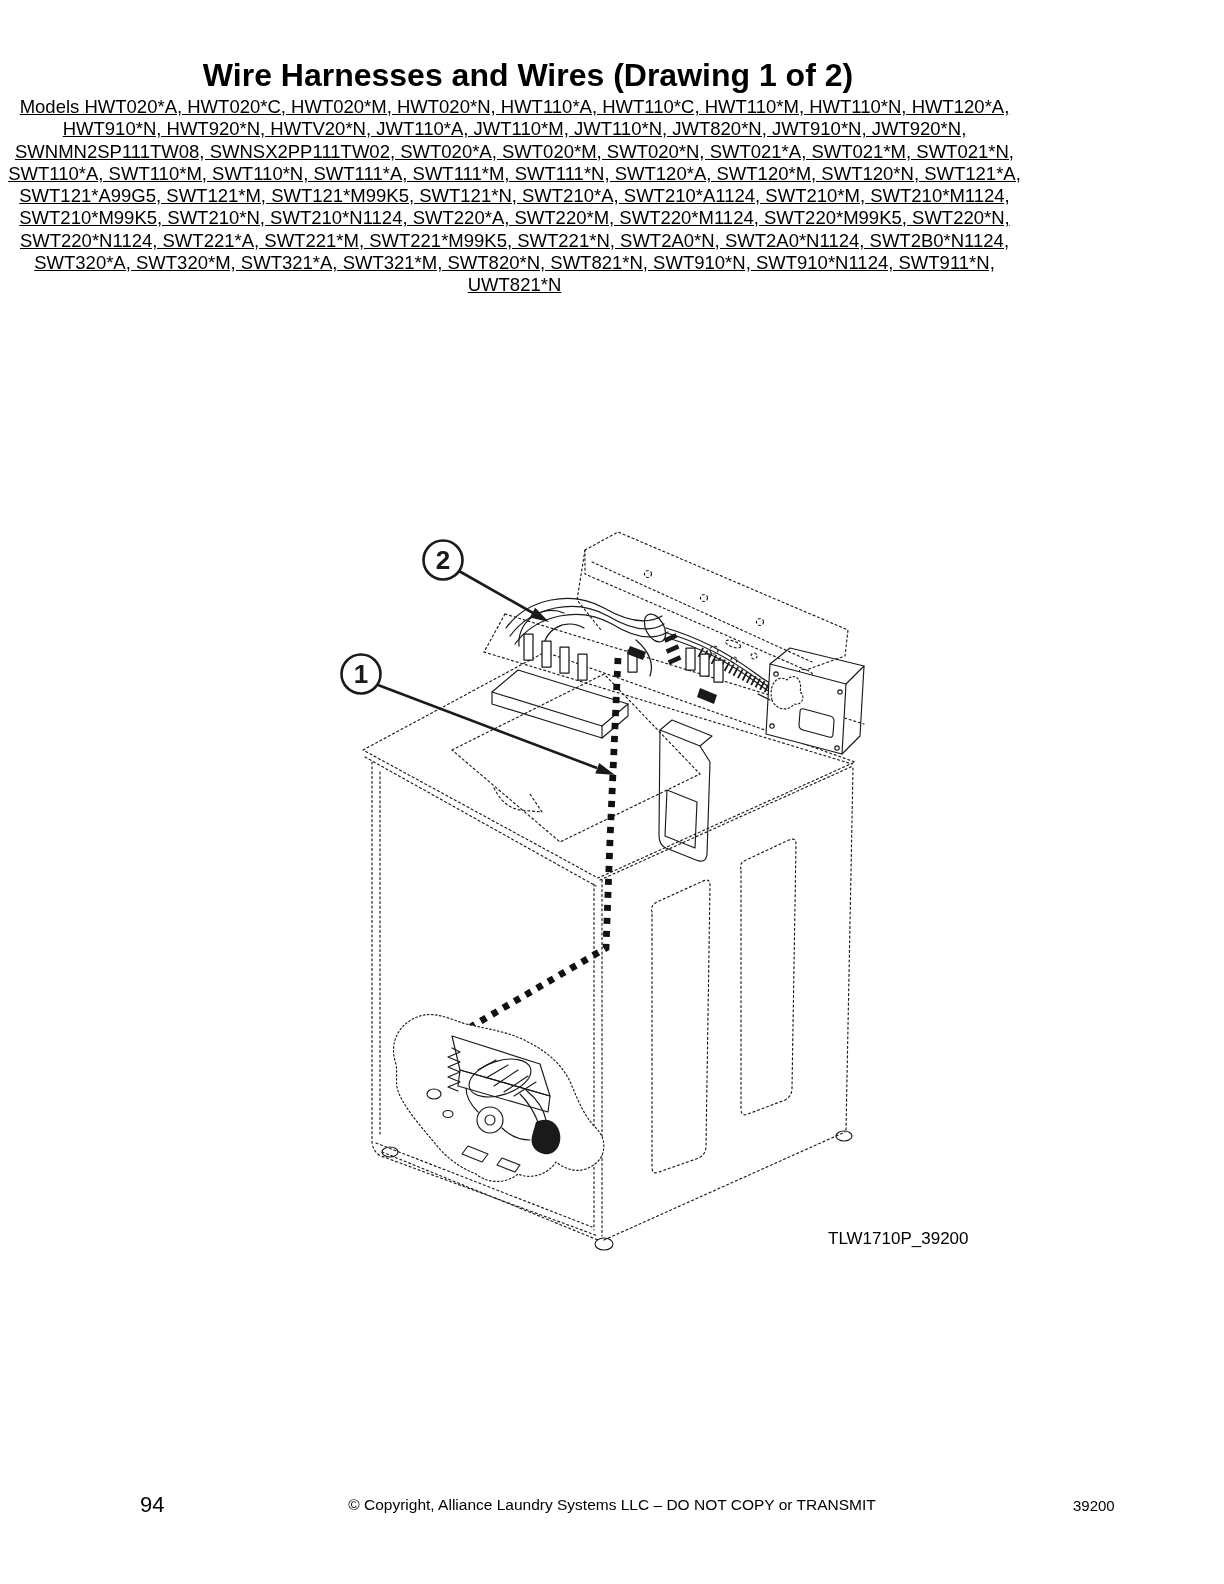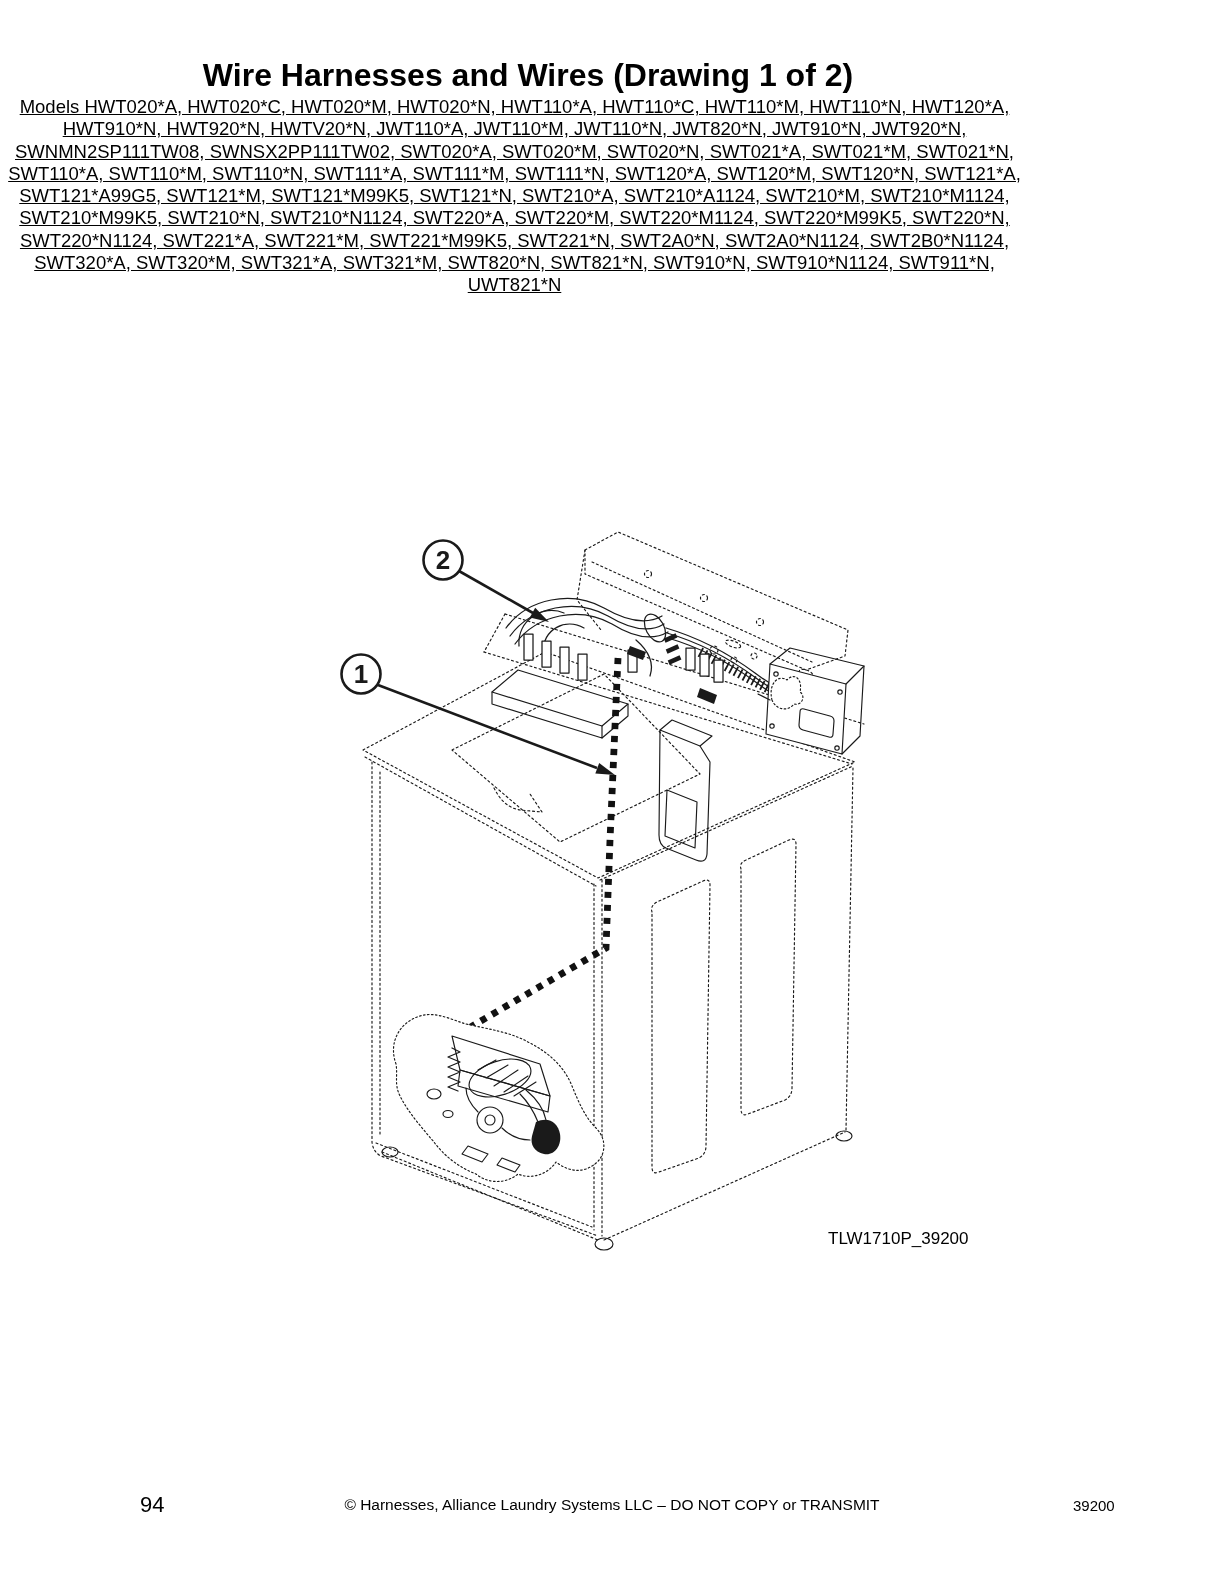--- a/index.html
+++ b/index.html
@@ -183,14 +183,14 @@
     <polygon class="ah" points="615,775 595.3,773.4 599.2,763.1"></polygon>
     <circle class="callout-circle" cx="361" cy="674" r="19.5"></circle>
     <text class="callout-num" x="361" y="683">1</text>
   </g>
 
 </svg>
 
 <div class="fig-ref">TLW1710P_39200</div>
 
 <div class="footer-pagenum">94</div>
-<div class="footer-copy">© Harnesses, Alliance Laundry Systems LLC – DO NOT COPY or TRANSMIT</div>
+<div class="footer-copy">© Copyright, Alliance Laundry Systems LLC – DO NOT COPY or TRANSMIT</div>
 <div class="footer-doc">39200</div>
 
 </body></html>

